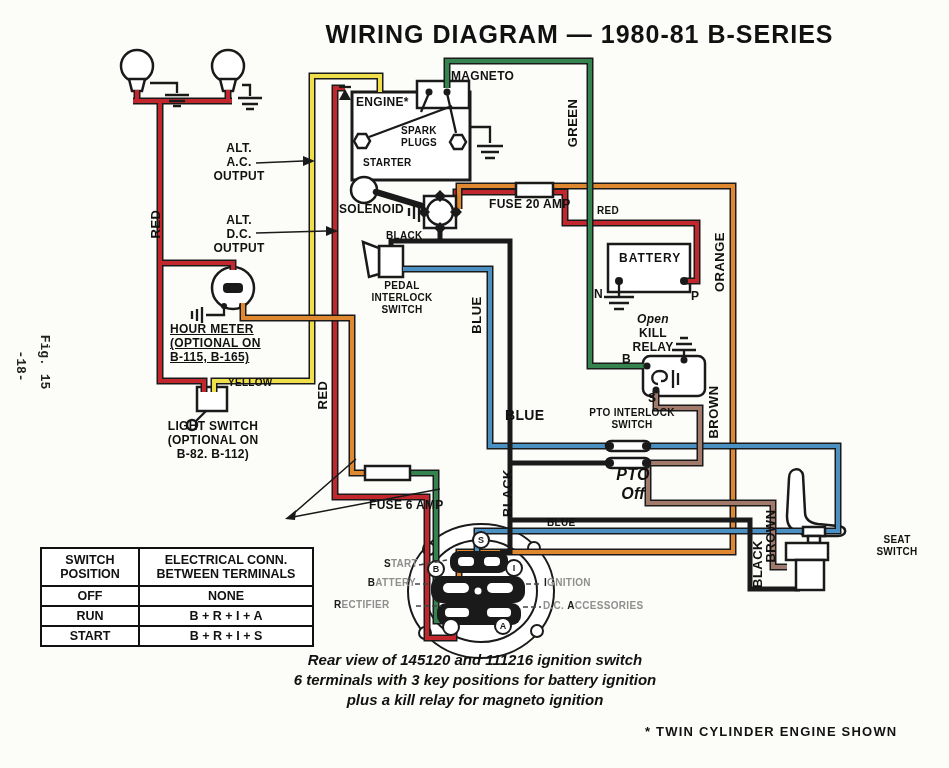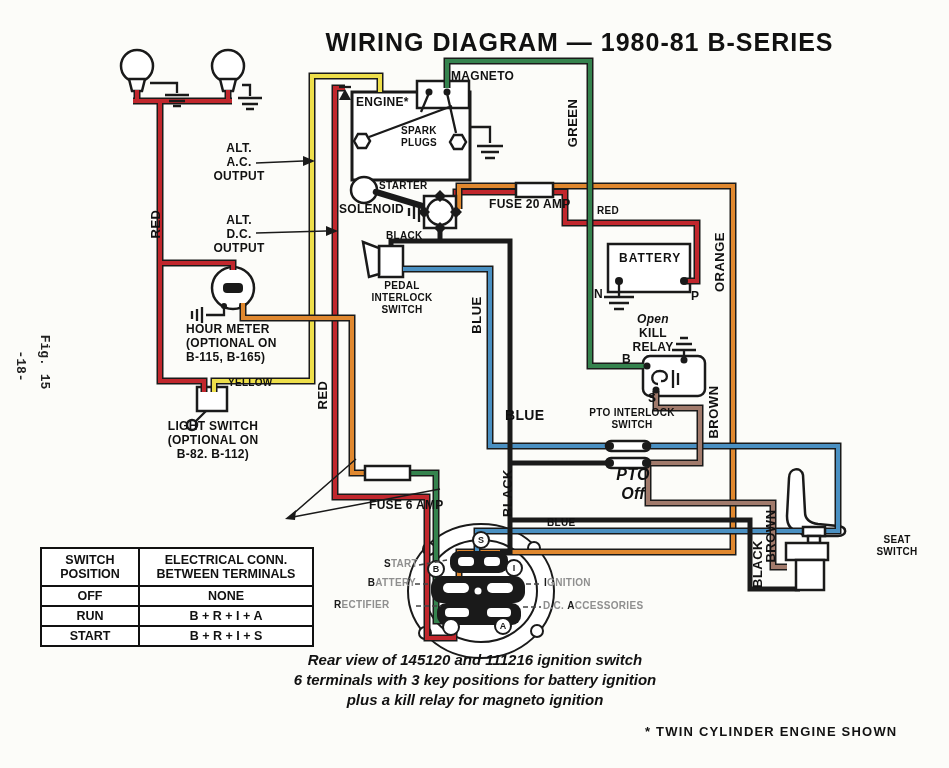--- a/index.html
+++ b/index.html
@@ -21,21 +21,21 @@
   .ptr{fill:none;stroke:#1a1a1a;stroke-width:1.5;}
   .lbl{position:absolute;font-weight:bold;font-size:12px;line-height:1.18;
        letter-spacing:.3px;white-space:nowrap;color:#111;}
   .ctr{text-align:center;white-space:normal;}
   .vlbl{position:absolute;font-weight:bold;font-size:13px;letter-spacing:.5px;white-space:nowrap;
         transform:translate(-50%,-50%) rotate(-90deg);color:#111;}
   .vlbl-cw{position:absolute;font-family:"Liberation Mono",monospace;font-weight:bold;font-size:13px;
         white-space:nowrap;transform:translate(-50%,-50%) rotate(90deg);color:#222;}
   .big{font-size:10px;}
   .title{position:absolute;left:210px;right:0;top:20px;text-align:center;
-         font-size:25px;font-weight:bold;letter-spacing:1px;margin-top:8px;}
+         font-size:25px;font-weight:bold;letter-spacing:1px;}
   .italic{font-style:italic;}
   .caption{position:absolute;left:250px;top:650px;width:450px;text-align:center;
            font-style:italic;font-weight:bold;font-size:15px;line-height:20px;}
   .grey{color:#8f8f8f;}
   .grey b{color:#1a1a1a;}
   .term{position:absolute;font-size:9px;font-weight:bold;transform:translate(-50%,-50%);color:#1a1a1a;}
   table.conn{position:absolute;left:40px;top:547px;border-collapse:collapse;
              font-family:"Liberation Sans",sans-serif;font-weight:bold;font-size:12.5px;color:#111;
              background:#fff;}
   table.conn td{border:2.5px solid #111;text-align:center;padding:2px 6px;}
@@ -174,21 +174,21 @@
 
 <div class="vlbl-cw" style="left:44px;top:362px;">Fig. 15</div>
 <div class="vlbl-cw" style="left:20px;top:366px;">-18-</div>
 
 <div class="lbl" style="left:451px;top:69px;">MAGNETO</div>
 <div class="lbl" style="left:356px;top:95px;">ENGINE*</div>
 <div class="lbl ctr big" style="left:383px;top:125px;width:72px;">
   <div>SPARK</div>
       <div>PLUGS</div>
 </div>
-<div class="lbl big" style="left:363px;top:180px;margin-left:16px;">STARTER</div>
+<div class="lbl big" style="left:363px;top:157px;">STARTER</div>
 <div class="lbl" style="left:339px;top:202px;">SOLENOID</div>
 <div class="lbl" style="left:489px;top:197px;">FUSE 20 AMP</div>
 <div class="lbl" style="left:619px;top:251px;letter-spacing:1px;">BATTERY</div>
 <div class="lbl" style="left:594px;top:287px;">N</div>
 <div class="lbl" style="left:691px;top:289px;">P</div>
 <div class="lbl ctr" style="left:203px;top:141px;width:72px;">
   <div>ALT.</div>
       <div>A.C.</div>
       <div>OUTPUT</div>
 </div>
@@ -196,21 +196,21 @@
   <div>ALT.</div>
       <div>D.C.</div>
       <div>OUTPUT</div>
 </div>
 <div class="lbl big" style="left:386px;top:230px;">BLACK</div>
 <div class="lbl ctr big" style="left:357px;top:280px;width:90px;">
   <div>PEDAL</div>
       <div>INTERLOCK</div>
       <div>SWITCH</div>
 </div>
-<div class="lbl" style="left:186px;top:322px;">
+<div class="lbl" style="left:170px;top:322px;text-decoration:underline;">
   <div>HOUR METER</div>
       <div>(OPTIONAL ON</div>
       <div>B-115, B-165)</div>
 </div>
 <div class="lbl big" style="left:228px;top:377px;">YELLOW</div>
 <div class="lbl ctr" style="left:160px;top:419px;width:106px;">
   <div>LIGHT SWITCH</div>
       <div>(OPTIONAL ON</div>
       <div>B-82. B-112)</div>
 </div>

